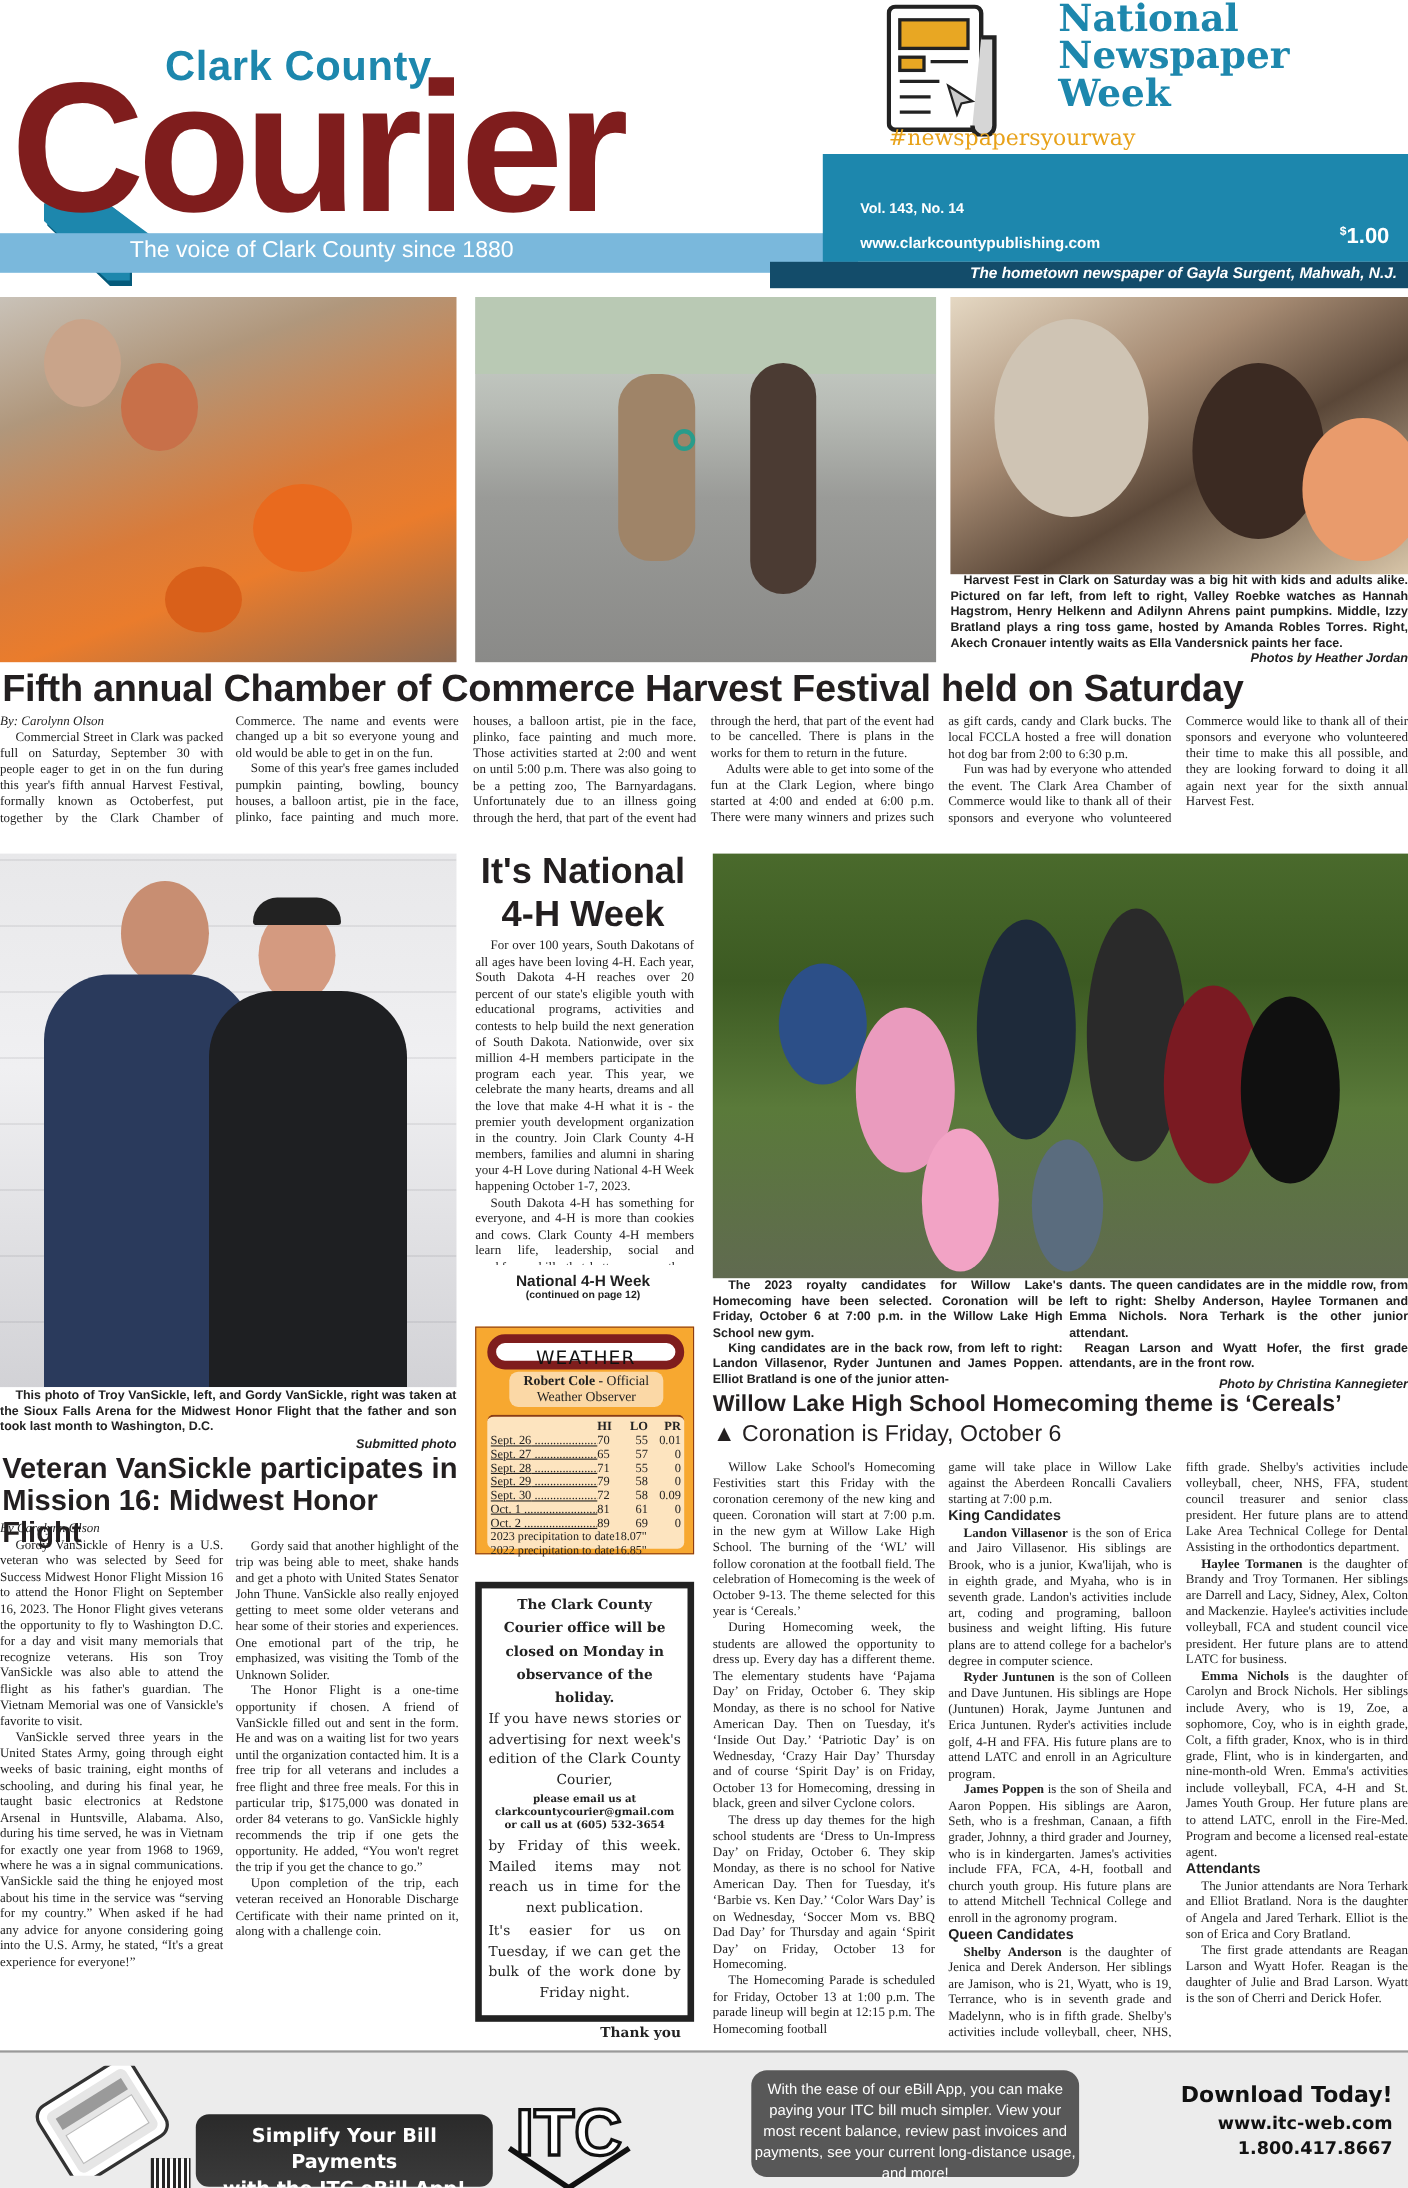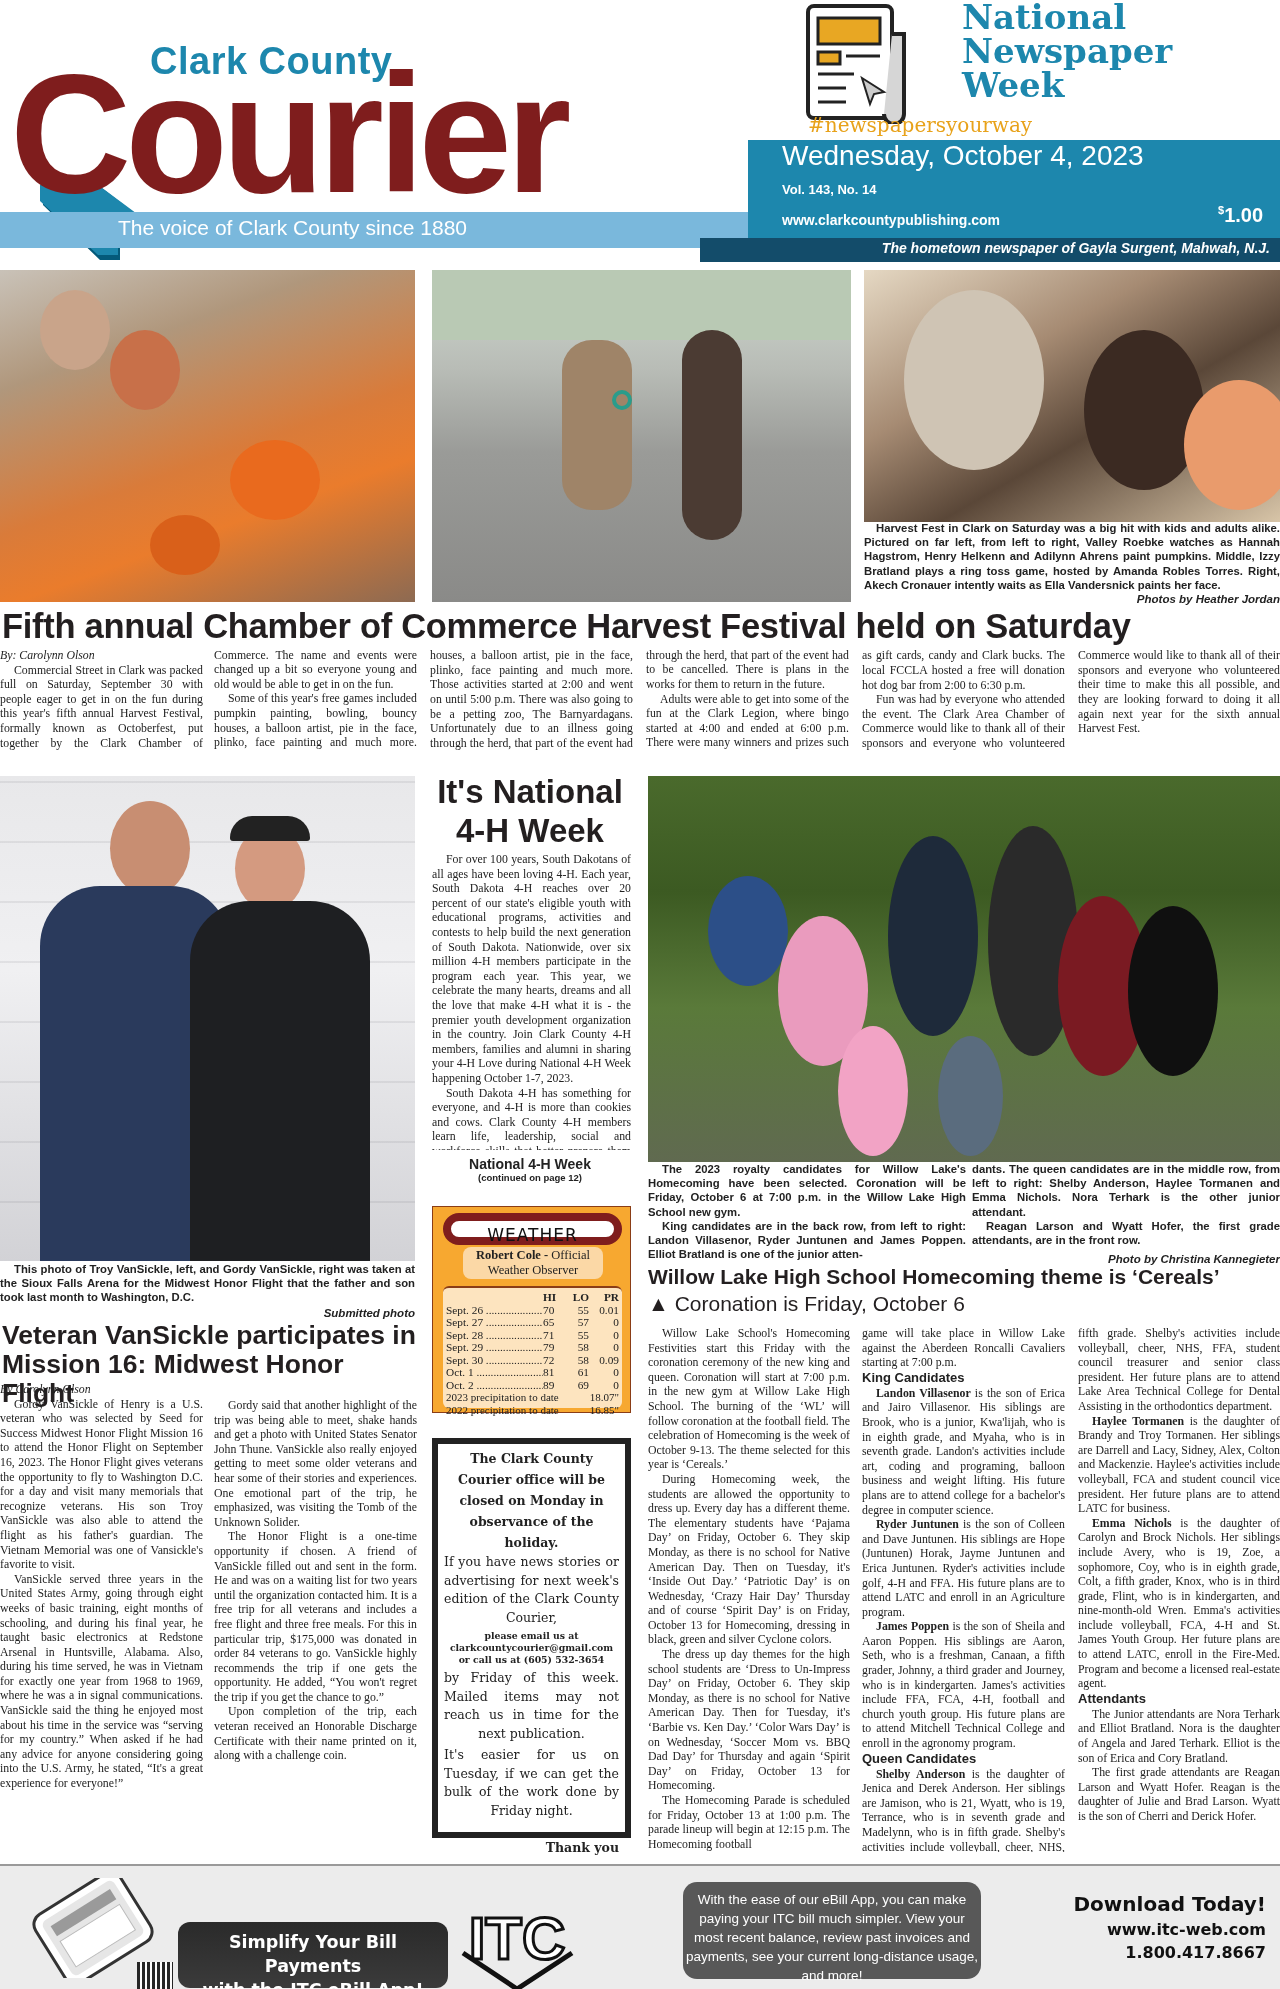--- a/index.html
+++ b/index.html
@@ -58,28 +58,28 @@
   .fourh-cont .a { font-size: 14px; line-height: 16px; }
   .fourh-cont .b { font-size: 9.5px; line-height: 12px; }
 
   
   .weather { position: absolute; left: 432px; top: 1206px; width: 199px; height: 207px; background: #f7a830; border: 1px solid #8a3d16; }
   .weather-title { position: absolute; left: 10px; top: 6px; width: 179px; height: 32px; background: #fff; border: 8px solid #7f1d1d; border-radius: 18px; text-align: center; font-family: "DejaVu Sans", sans-serif; font-size: 17px; line-height: 28px; color: #111; letter-spacing: 1px; }
   .weather-obs { position: absolute; left: 30px; top: 40px; width: 140px; text-align: center; font-family: "Liberation Serif", serif; font-size: 12.5px; line-height: 15px; background: #fbd8a6; border-radius: 8px; padding: 1px 0; }
   .weather-obs b { font-weight: 700; }
   .weather-table { position: absolute; left: 10px; top: 79px; width: 179px; height: 122px; background: #fde4bf; border-radius: 6px; border-top: 2px solid #8a3d16; }
   .wt-row { display: flex; font-family: "Liberation Serif", serif; font-size: 11.3px; line-height: 12.5px; padding: 0 3px 0 3px; }
-  .wt-row .d { flex: 1; white-space: nowrap; overflow: hidden; }
+  .wt-row .d { flex: 1; white-space: nowrap; overflow: hidden; text-decoration: underline; }
   .wt-row .d::after { content: " ......................................"; }
   .wt-row .hi { width: 24px; text-align: left; }
   .wt-row .lo { width: 22px; text-align: right; }
   .wt-row .pr { width: 30px; text-align: right; }
   .wt-head { font-weight: 700; padding-top: 3px; }
   .wt-head .d::after { content: ""; }
-  .wt-prec { display: flex; justify-content: space-between; font-family: "Liberation Serif", serif; font-size: 11px; line-height: 12.5px; padding: 0 3px; }
+  .wt-prec { display: flex; justify-content: flex-start; font-family: "Liberation Serif", serif; font-size: 11px; line-height: 12.5px; padding: 0 3px; }
 
   
   .notice { position: absolute; left: 432px; top: 1438px; width: 199px; height: 400px; border: 6px solid #222; background: #fff; padding: 4px 6px; font-family: "DejaVu Serif", serif; color: #222; text-align: center; }
   .notice .n1 { font-weight: 700; font-size: 12.5px; line-height: 21px; }
   .notice .n2 { font-size: 12.5px; line-height: 18.5px; text-align: justify; text-align-last: center; }
   .notice .n3 { font-weight: 700; font-size: 9.3px; line-height: 12px; margin-top: 3px; }
   .notice .n4 { font-size: 12.5px; line-height: 18.5px; text-align: justify; text-align-last: center; margin-top: 3px; }
   .notice .n5 { font-weight: 700; font-size: 12.5px; text-align: right; margin-top: 20px; }
 
   
@@ -128,21 +128,20 @@
     <polygon points="56,74 78,88 68,90 64,100" fill="#ccc" stroke="#222" stroke-width="2"></polygon>
   </svg>
   <div class="nnw-title">
     <div>National</div>
     <div>Newspaper</div>
     <div>Week</div>
   </div>
   <div class="nnw-hash">#newspapersyourway</div>
 
   <div class="datebox"></div>
-  <div class="date">Wednesday, October 4, 2023</div>
   <div class="vol">Vol. 143, No. 14</div>
   <div class="web">www.clarkcountypublishing.com</div>
   <div class="price"><sup>$</sup><span>1.00</span></div>
   <div class="hometown-bar"></div>
   <div class="hometown">The hometown newspaper of Gayla Surgent, Mahwah, N.J.</div>
 </header>
 
 <div class="photo ph1">
   <div class="ph-shape" style="left:230px;top:170px;width:90px;height:80px;background:#e96a1e;"></div>
   <div class="ph-shape" style="left:150px;top:245px;width:70px;height:60px;background:#d9601a;"></div>

